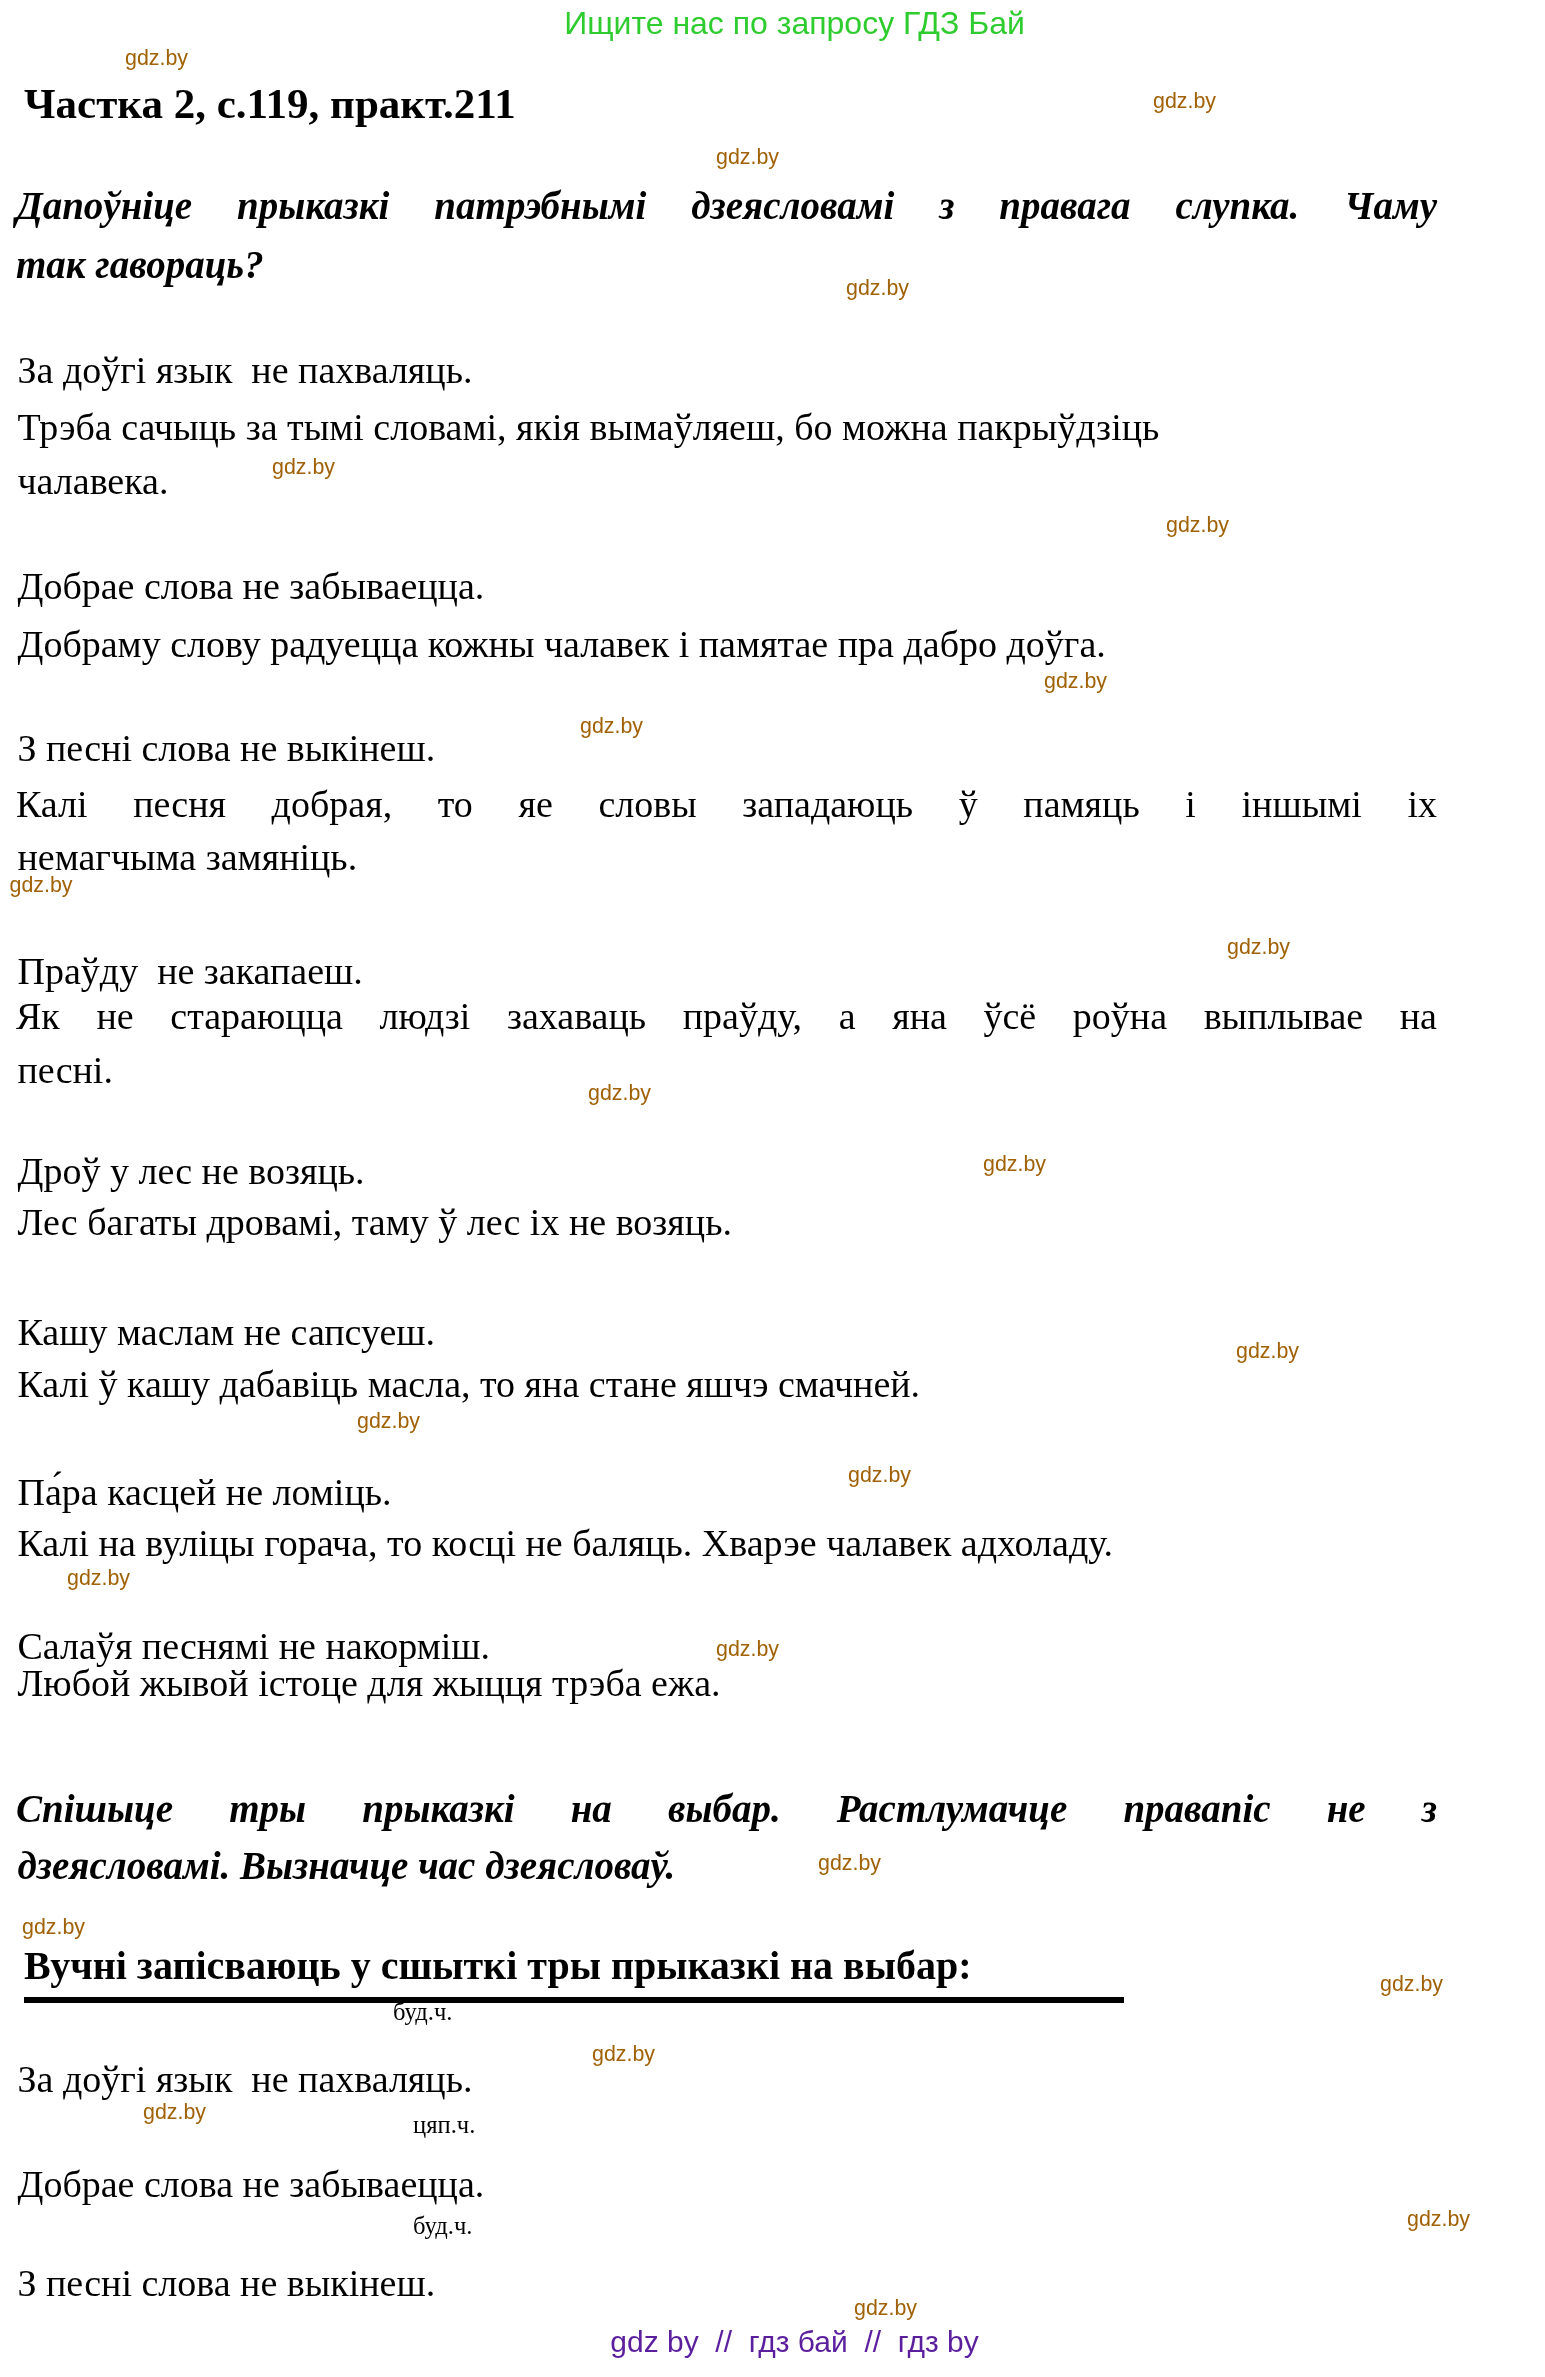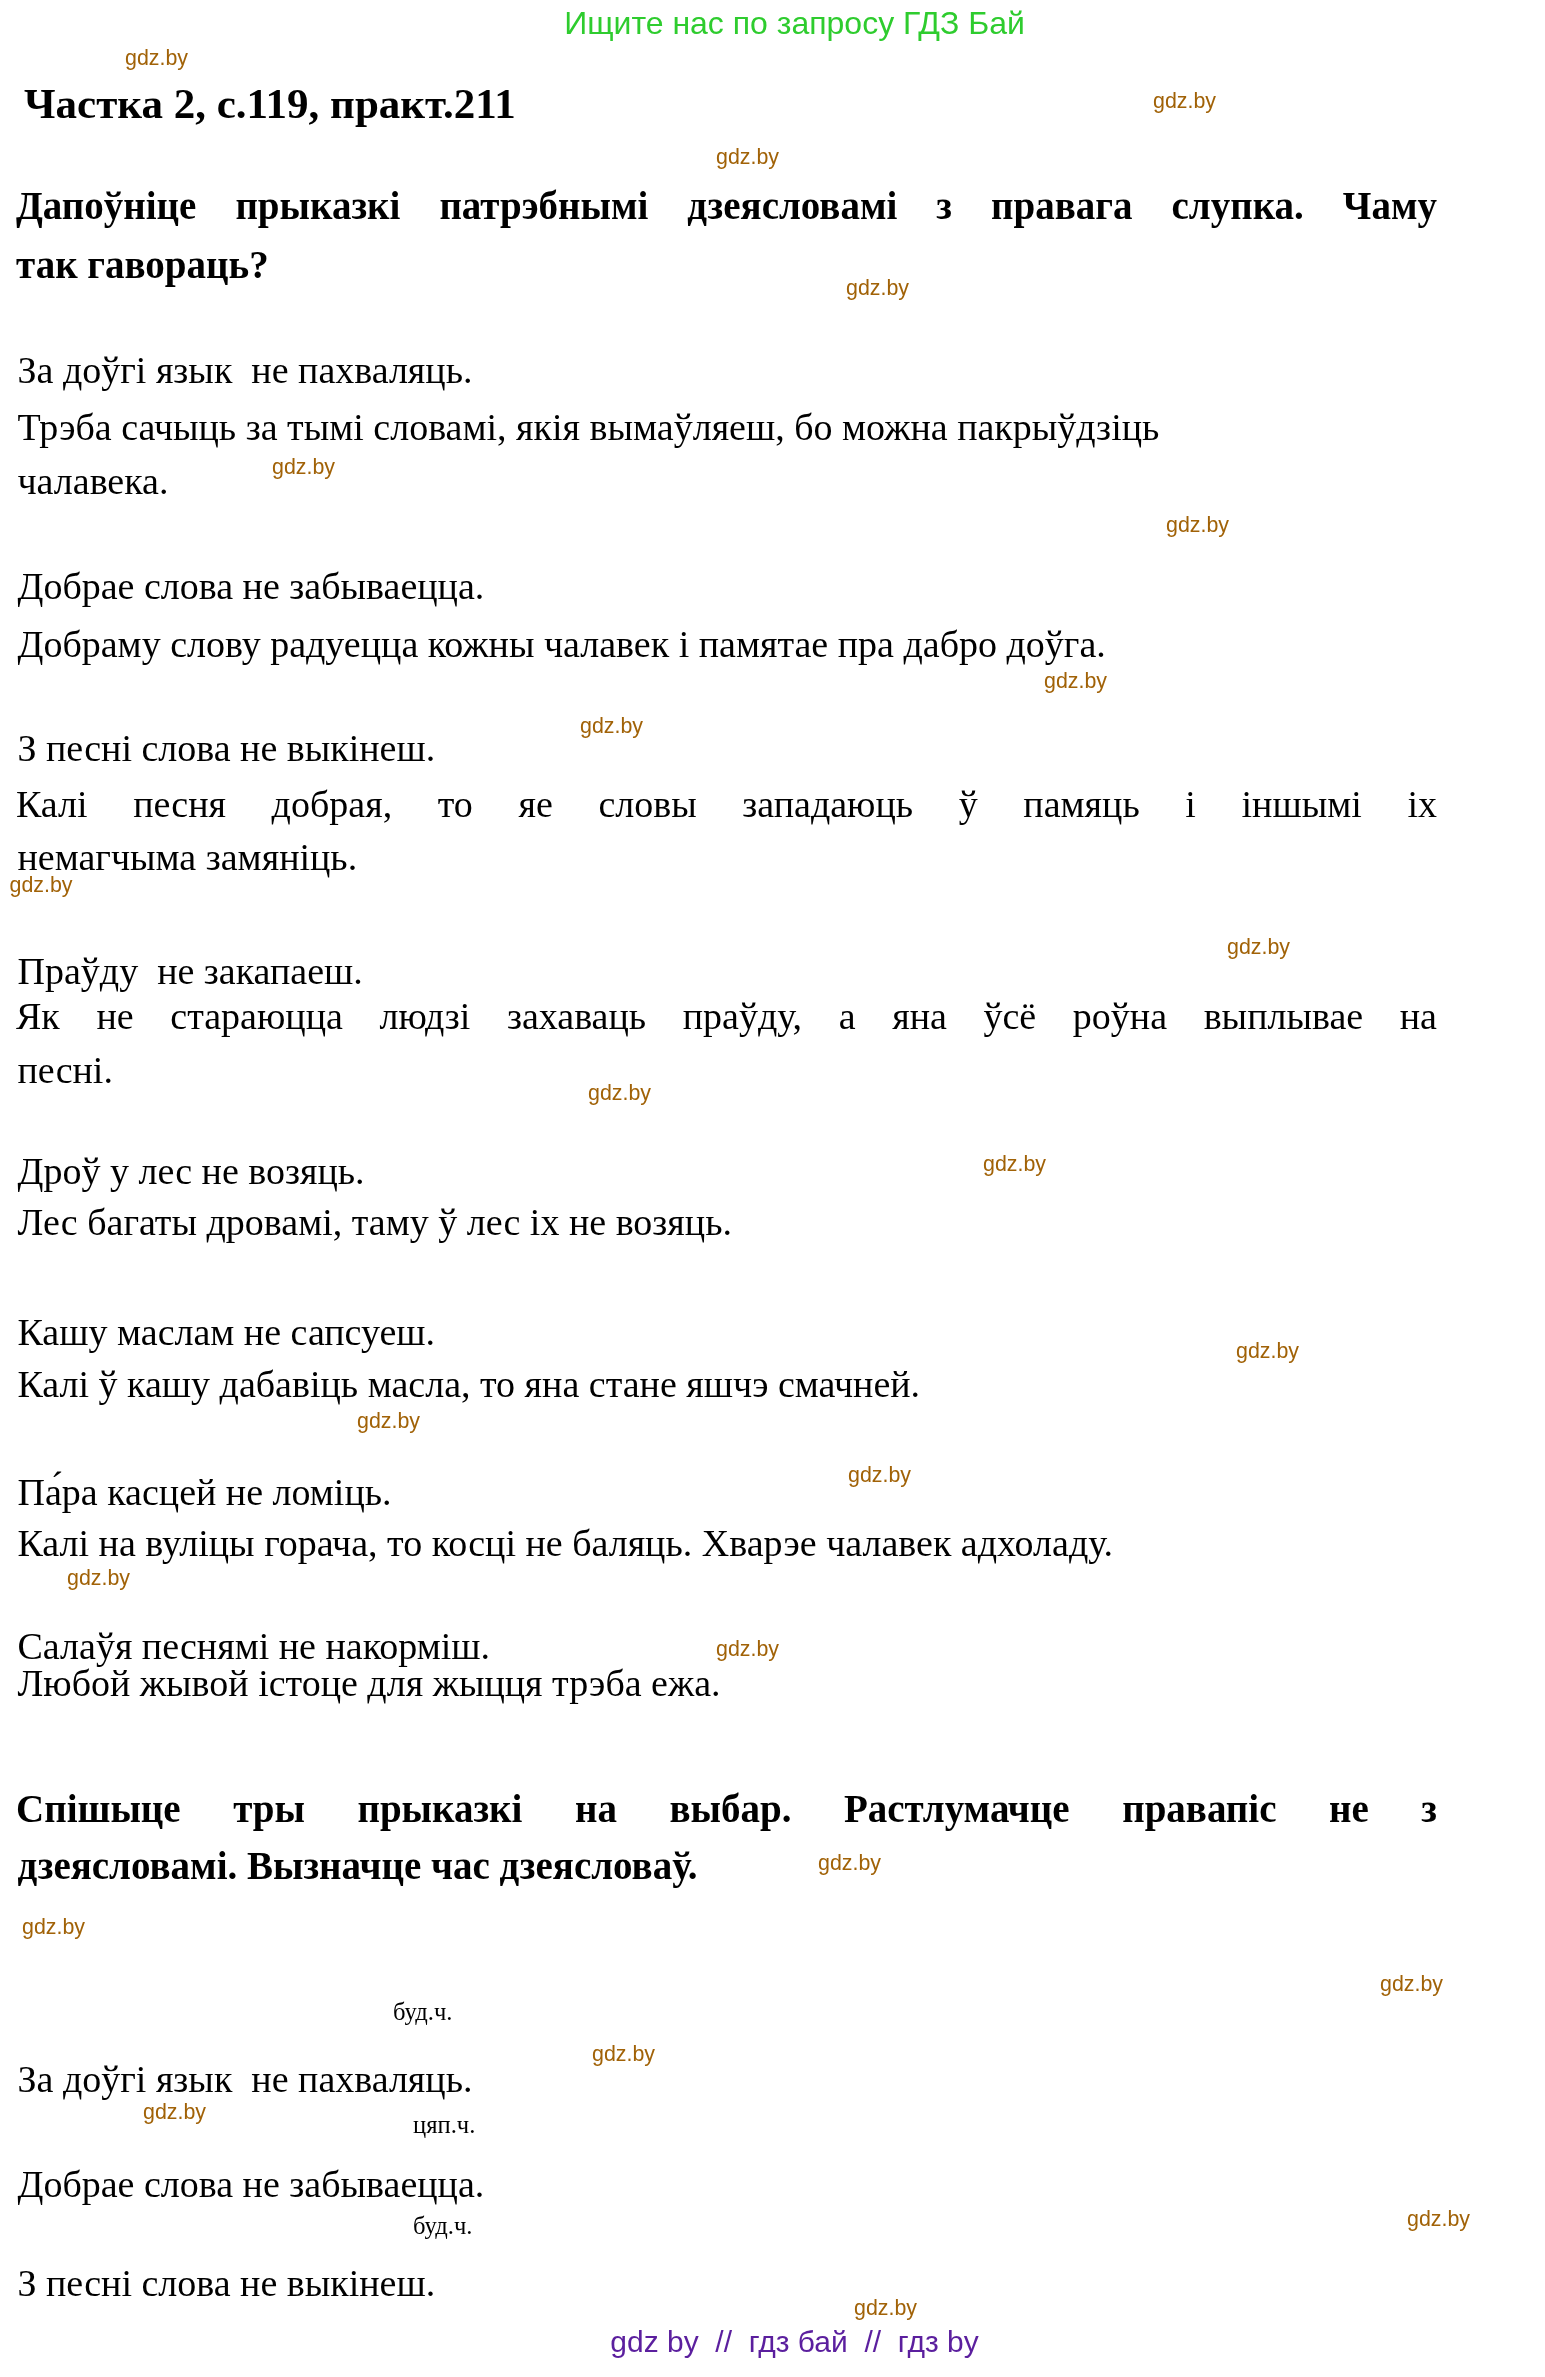--- a/index.html
+++ b/index.html
@@ -22,20 +22,21 @@
     white-space:pre;
   }
   .just {
     white-space:normal;
     width:1421px;
     text-align:justify;
     text-align-last:justify;
   }
   .bi {
     font-weight:bold;
+    font-style:italic;
     font-size:39px;
   }
   .title {
     font-weight:bold;
     font-size:43px;
   }
   .heading2 {
     font-weight:bold;
     font-size:40px;
     display:inline-block;
@@ -138,20 +139,21 @@
 
   <div class="line" style="left:17.5px;top:1471px">Па́ра касцей не ломіць.</div>
   <div class="line" style="left:17.5px;top:1522px">Калі на вуліцы горача, то косці не баляць. Хварэе чалавек адхоладу.</div>
 
   <div class="line" style="left:17.5px;top:1625px">Салаўя песнямі не накорміш.</div>
   <div class="line" style="left:17.5px;top:1662px">Любой жывой істоце для жыцця трэба ежа.</div>
 
   <div class="line bi just" style="left:16px;top:1787px">Спішыце тры прыказкі на выбар. Растлумачце правапіс не з</div>
   <div class="line bi" style="left:17.5px;top:1844px">дзеясловамі. Вызначце час дзеясловаў.</div>
 
+  <div class="line" style="left:24px;top:1943px"><span class="heading2">Вучні запісваюць у сшыткі тры прыказкі на выбар:</span></div>
 
   <div class="tense" style="left:393px;top:1998px">буд.ч.</div>
   <div class="line" style="left:17.5px;top:2058px">За доўгі язык  не пахваляць.</div>
 
   <div class="tense" style="left:413px;top:2111px">цяп.ч.</div>
   <div class="line" style="left:17.5px;top:2163px">Добрае слова не забываецца.</div>
 
   <div class="tense" style="left:413px;top:2212px">буд.ч.</div>
   <div class="line" style="left:17.5px;top:2262px">З песні слова не выкінеш.</div>
 

